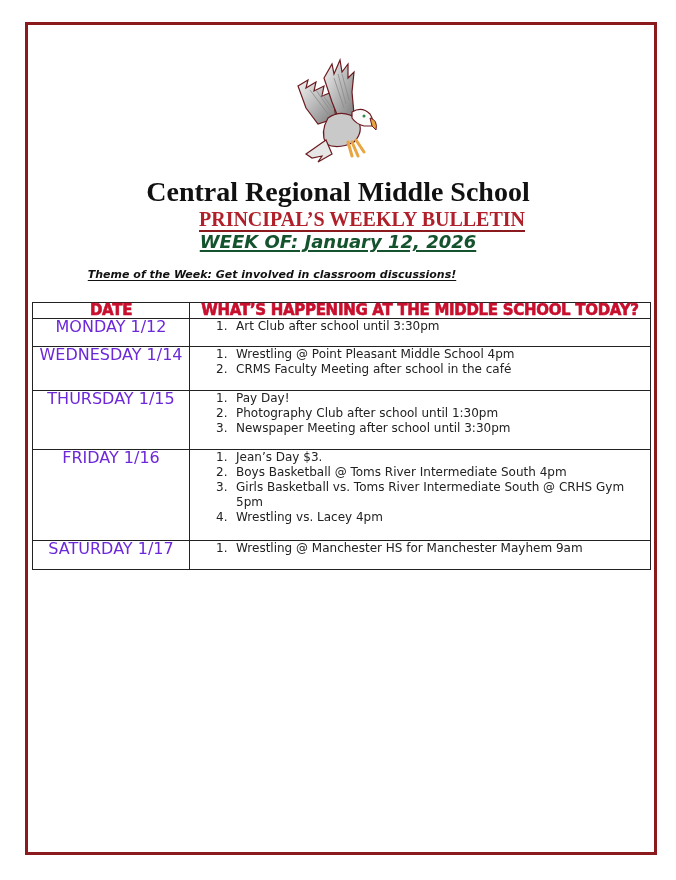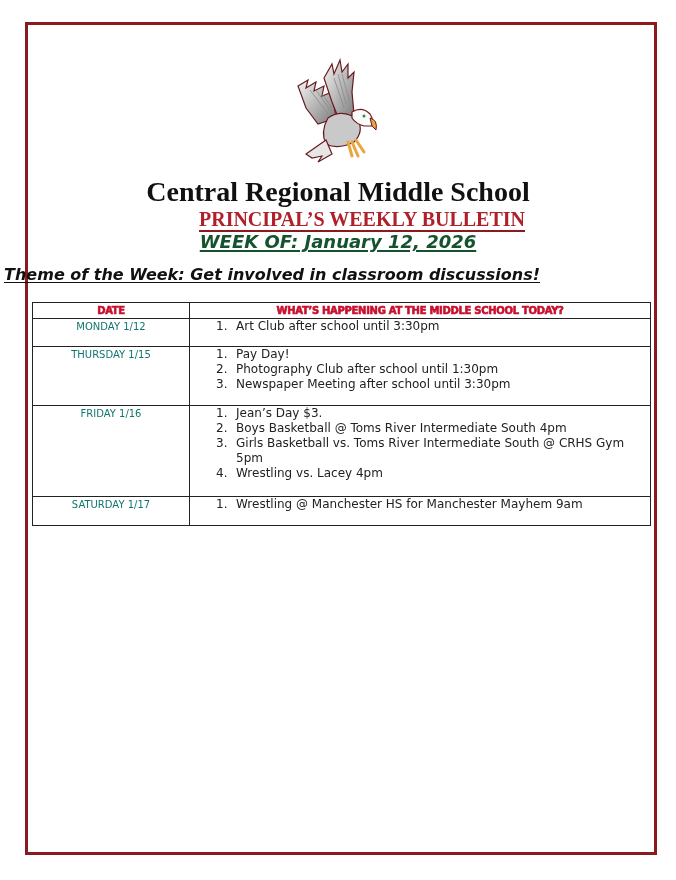--- a/index.html
+++ b/index.html
@@ -79,21 +79,21 @@
     }
     .theme {
       position: absolute;
       left: 0;
       width: 544px;
       top: 267px;
       text-align: center;
       font-family: "DejaVu Sans", sans-serif;
       font-weight: bold;
       font-style: italic;
-      font-size: 16px;
+      font-size: 11px;
       line-height: 16px;
       color: #111111;
     }
     .theme span {
       text-decoration: underline;
       text-underline-offset: 2px;
     }
     table.schedule {
       position: absolute;
       left: 32px;
@@ -104,35 +104,35 @@
     }
     table.schedule th, table.schedule td {
       border: 1px solid #222222;
       vertical-align: top;
       padding: 0;
     }
     table.schedule th {
       height: 15px;
       font-family: "DejaVu Sans", sans-serif;
       font-weight: 900;
-      font-size: 10px;
+      font-size: 15px;
       line-height: 15px;
       color: #c8102e;
       text-transform: uppercase;
       letter-spacing: -0.3px;
       text-align: center;
       -webkit-text-stroke: 0.6px #c8102e;
     }
     col.c-date { width: 157px; }
     col.c-events { width: 461px; }
     td.date-cell {
       text-align: center;
-      font-size: 10px;
+      font-size: 16px;
       line-height: 15px;
-      color: #0f766e;
+      color: #6d28d9;
       padding-top: 2px;
     }
     td.events-cell {
       font-size: 12px;
       line-height: 15px;
       color: #222222;
       padding-top: 2px;
     }
     ol.events {
       margin: 0;
@@ -213,20 +213,29 @@
   </thead>
   <tbody>
     <tr class="r-mon">
       <td class="date-cell">MONDAY 1/12</td>
       <td class="events-cell">
         <ol class="events">
           <li><span class="num">1.</span><span>Art Club after school until 3:30pm</span></li>
         </ol>
       </td>
     </tr>
+    <tr class="r-wed">
+      <td class="date-cell">WEDNESDAY 1/14</td>
+      <td class="events-cell">
+        <ol class="events">
+          <li><span class="num">1.</span><span>Wrestling @ Point Pleasant Middle School 4pm</span></li>
+          <li><span class="num">2.</span><span>CRMS Faculty Meeting after school in the café</span></li>
+        </ol>
+      </td>
+    </tr>
     <tr class="r-thu">
       <td class="date-cell">THURSDAY 1/15</td>
       <td class="events-cell">
         <ol class="events">
           <li><span class="num">1.</span><span>Pay Day!</span></li>
           <li><span class="num">2.</span><span>Photography Club after school until 1:30pm</span></li>
           <li><span class="num">3.</span><span>Newspaper Meeting after school until 3:30pm</span></li>
         </ol>
       </td>
     </tr>

